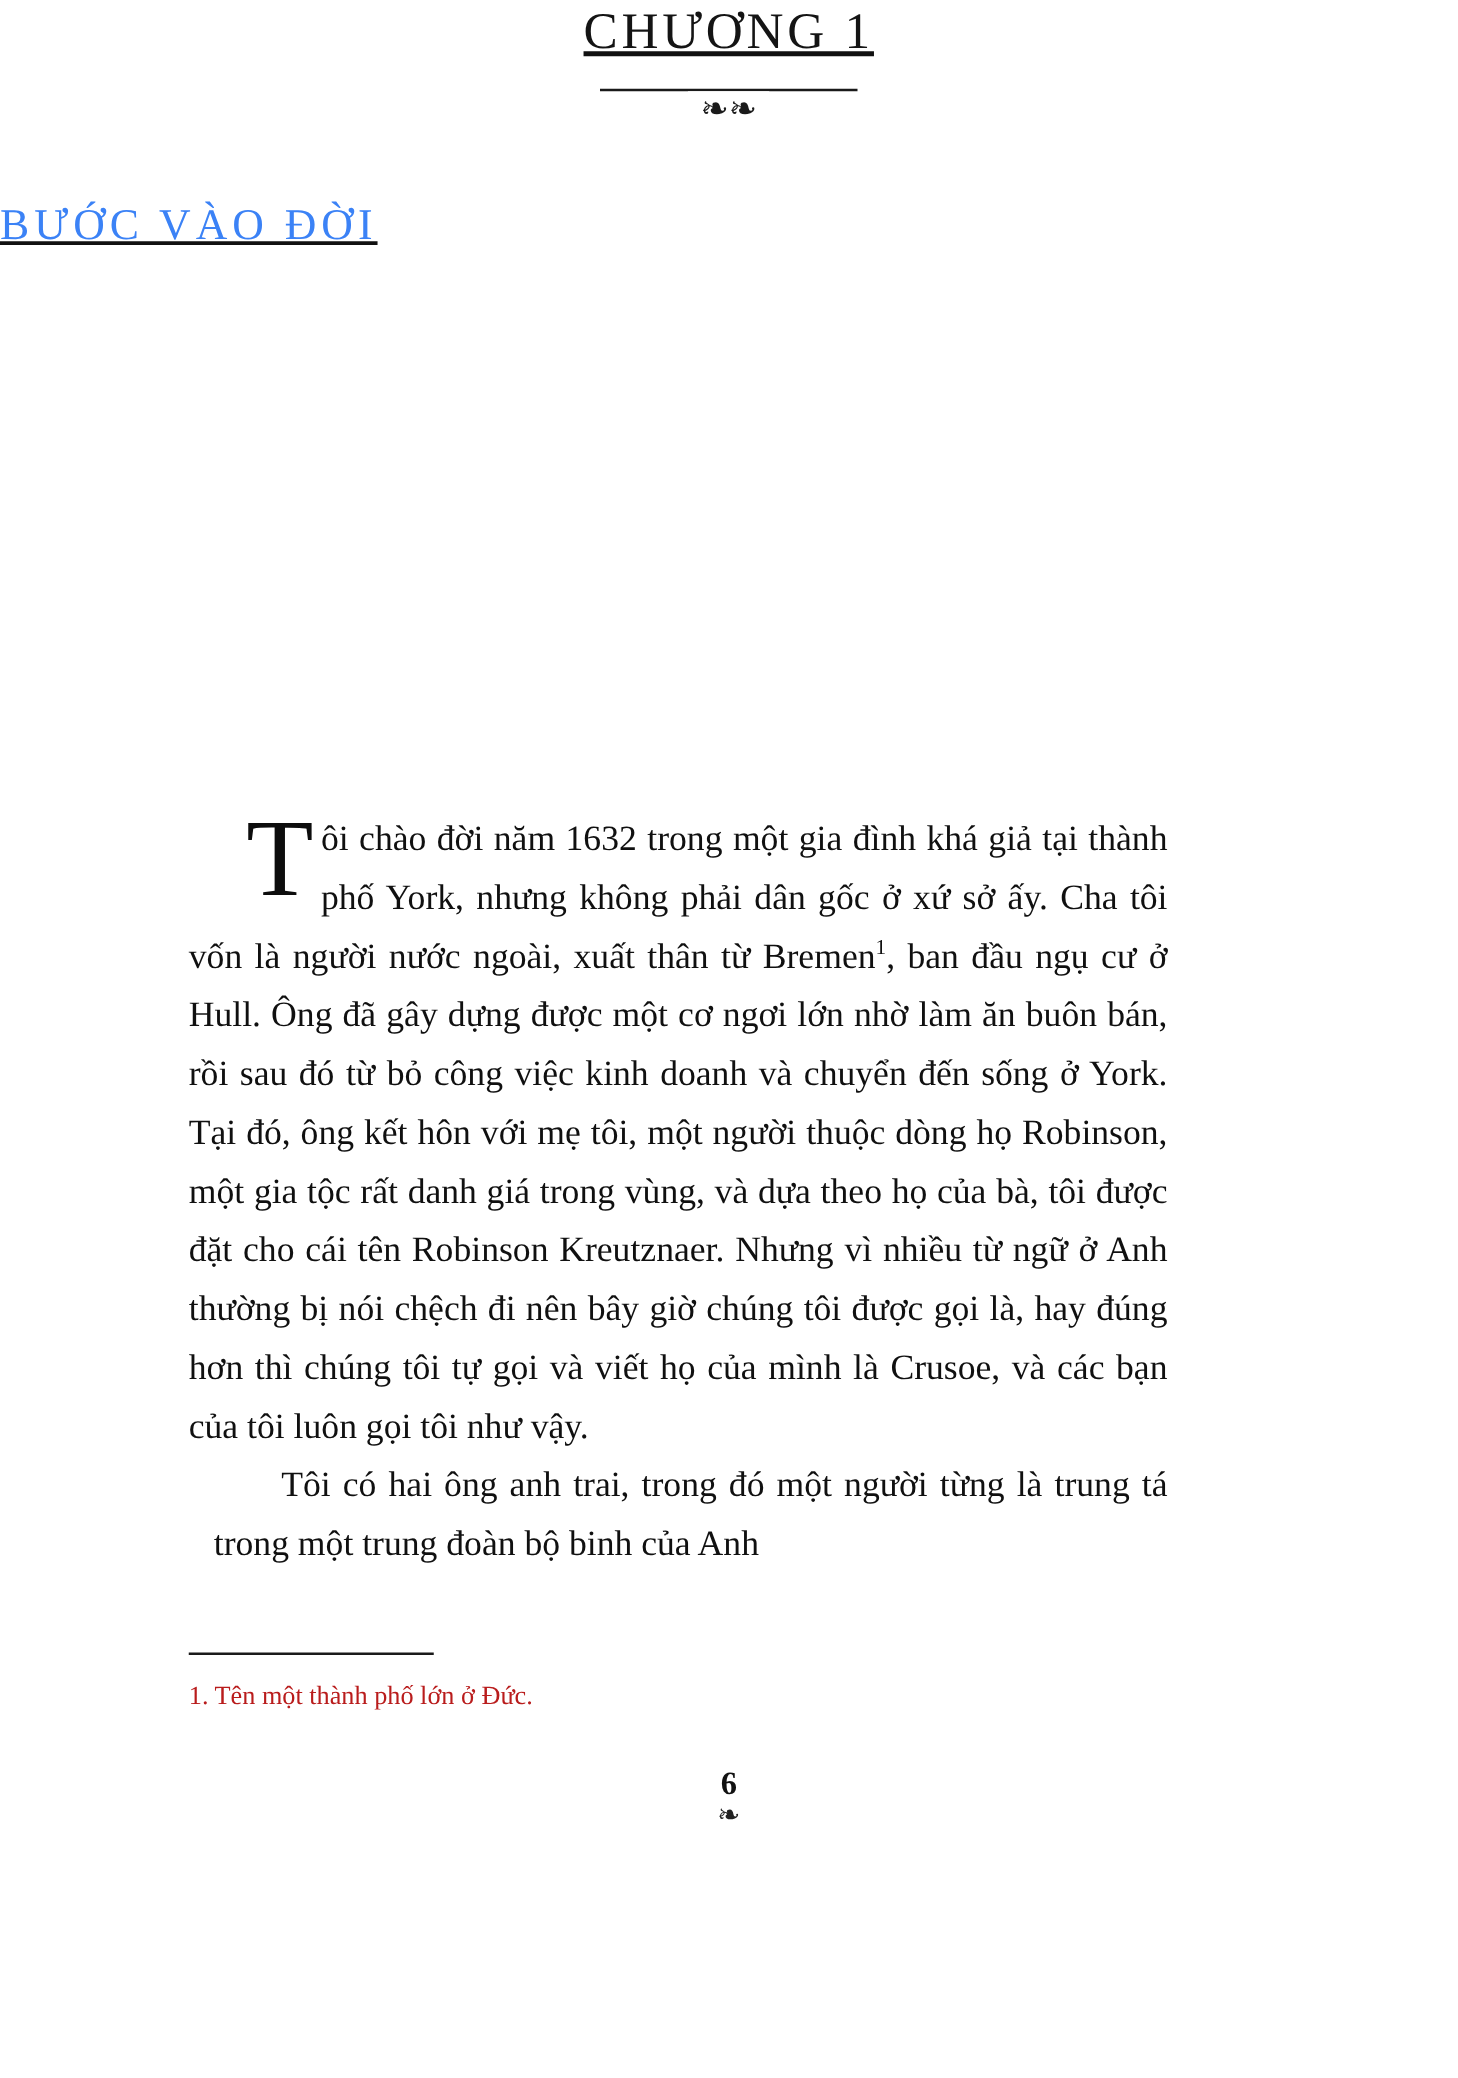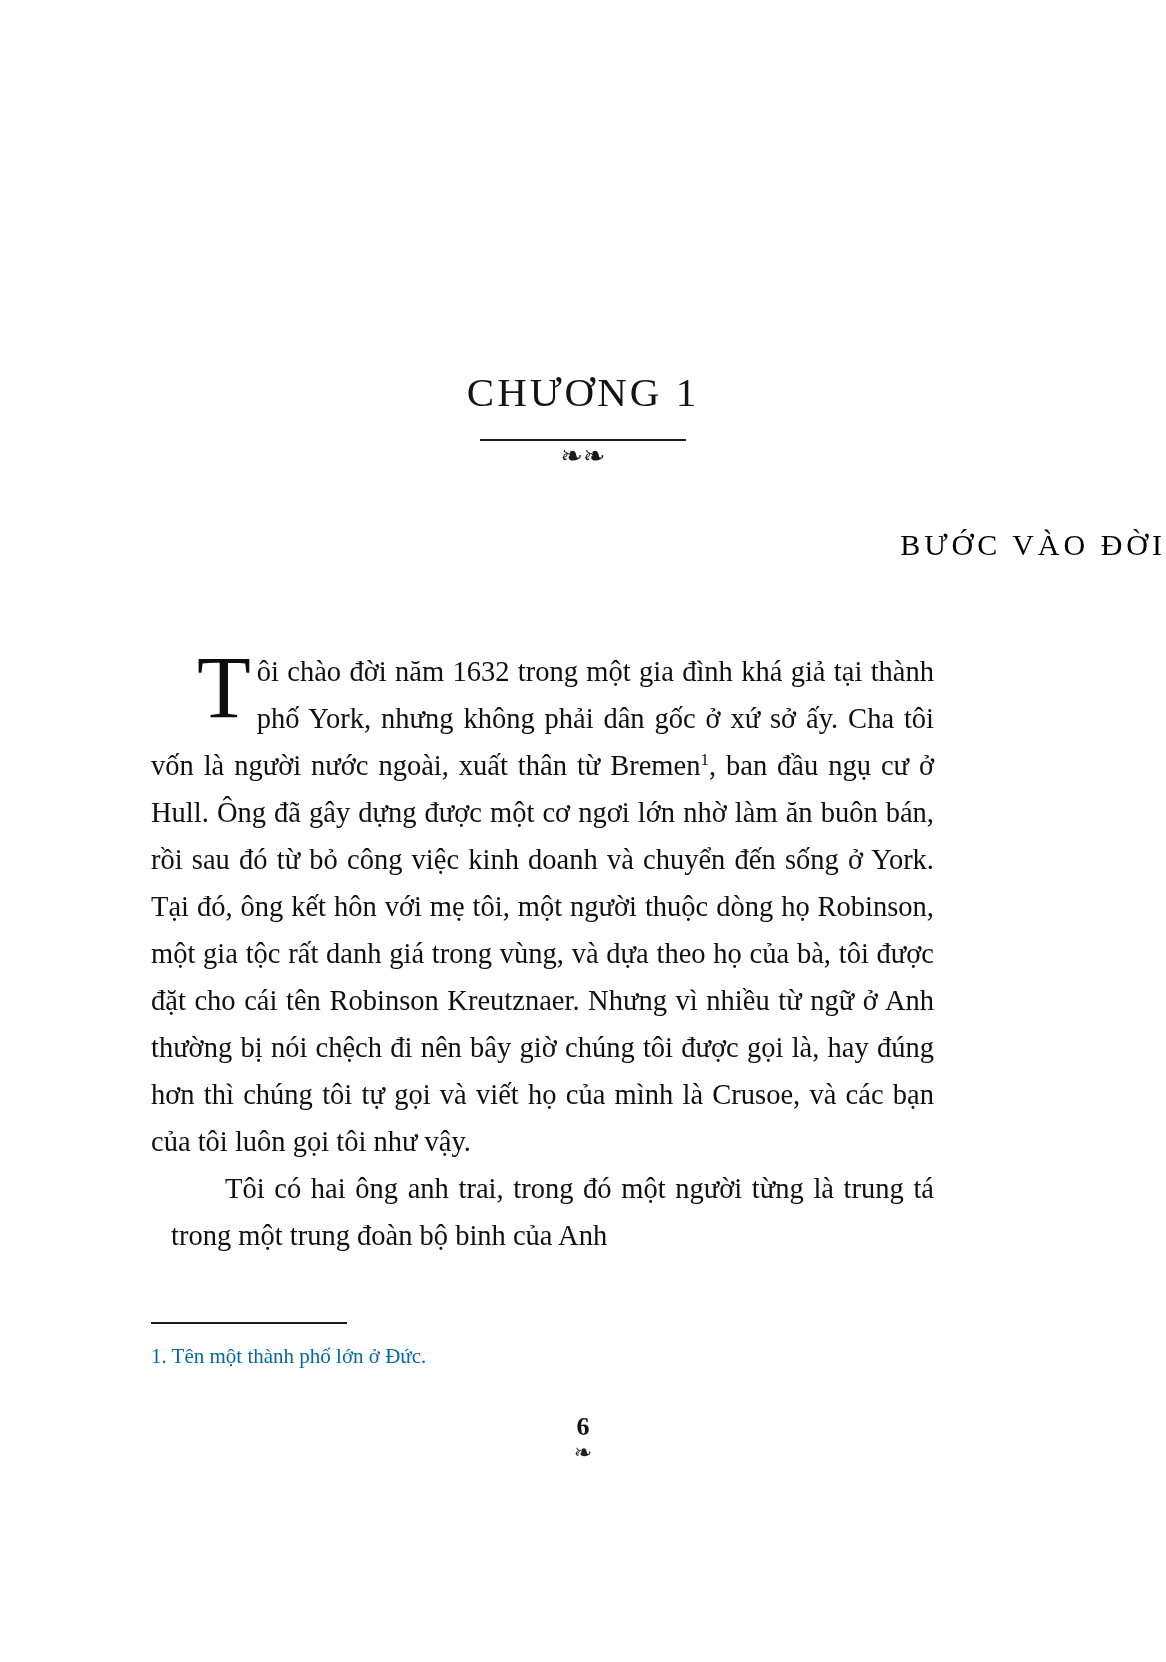--- a/index.html
+++ b/index.html
@@ -20,22 +20,22 @@
     position: absolute;
     left: 0;
     top: 0;
     width: 1166px;
     height: 1662px;
     background: #ffffff;
   }
 
   
   .chapter-head {
-    margin-top: 368px;
     text-align: center;
+    text-decoration: underline;
   }
   .chapter-number {
     font-family: "Liberation Serif", serif;
     font-size: 41px;
     letter-spacing: 3px;
     color: #141414;
     font-weight: 400;
   }
   .ornament {
     margin: 16px auto 0 auto;
@@ -59,24 +59,24 @@
     background: #ffffff;
     padding: 0 10px;
     font-size: 27px;
     line-height: 30px;
     color: #1a1a1a;
     font-family: "DejaVu Sans", sans-serif;
   }
 
   .chapter-title {
     margin-top: 50px;
-    text-align: right;
-    font-size: 30px;
+    text-align: left;
+    font-size: 35px;
     letter-spacing: 4px;
-    color: #000000;
+    color: #3b82f6;
     font-weight: 400;
   }
 
   
   .body-block {
     position: absolute;
     left: 151px;
     top: 648px;
     width: 783px;
   }
@@ -120,21 +120,21 @@
   }
   .footnote-rule {
     width: 196px;
     height: 2px;
     background: #1a1a1a;
     margin-bottom: 17px;
   }
   .footnote-text {
     font-size: 21px;
     line-height: 30px;
-    color: #0369a1;
+    color: #b91c1c;
   }
 
   
   .folio {
     position: absolute;
     left: 0;
     top: 1412px;
     width: 1166px;
     text-align: center;
   }

